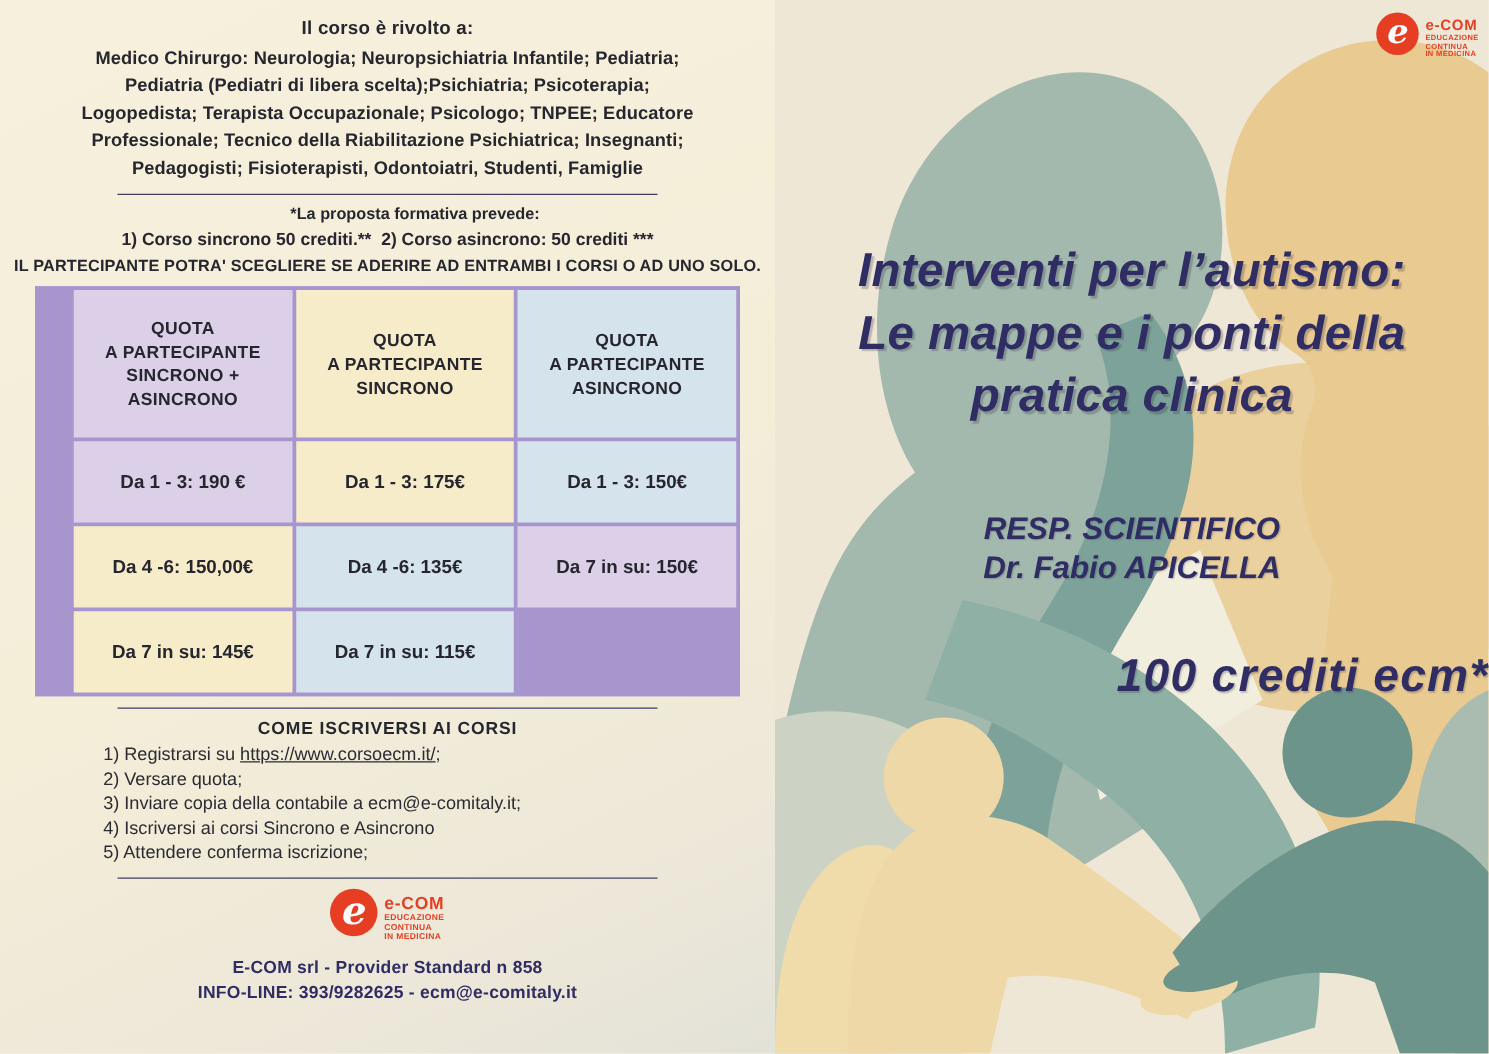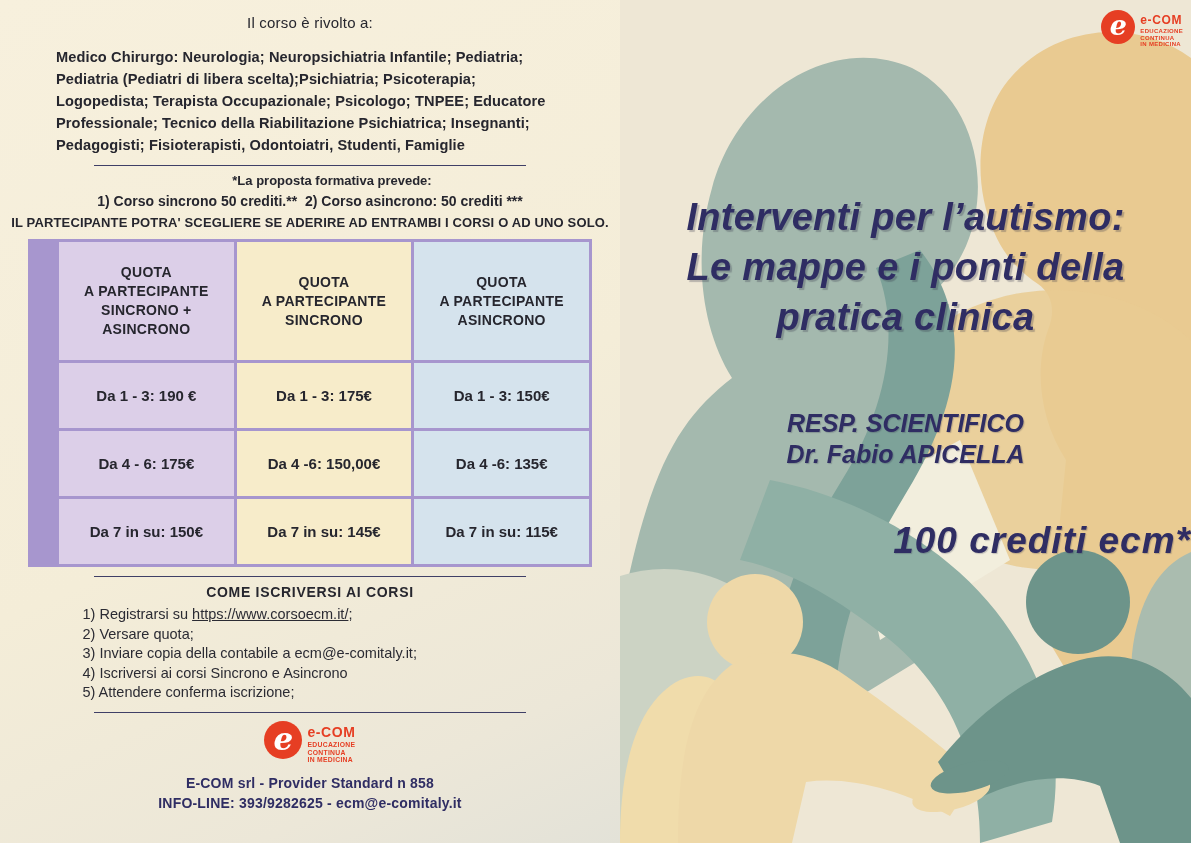--- a/index.html
+++ b/index.html
@@ -13,24 +13,24 @@
     background:#f4edda;
   }
 
   
   .left-panel{
     width:620px;height:843px;position:relative;box-sizing:border-box;
     padding-top:14px;
     background:linear-gradient(155deg,#f7f0dd 0%,#f4edd8 55%,#ece7d8 85%,#e3e2d8 100%);
   }
   .audience-heading{
-    text-align:center;font-weight:normal;font-size:15px;color:#26262e;letter-spacing:.2px;
+    text-align:center;font-weight:bold;font-size:15px;color:#26262e;letter-spacing:.2px;
   }
   .audience-body{
-    width:508px;margin:15px auto 0;text-align:left;font-weight:bold;
+    width:508px;margin:5px auto 0;text-align:center;font-weight:bold;
     font-size:14.6px;line-height:22px;color:#26262e;letter-spacing:.1px;
   }
   hr.divider{
     border:none;border-top:1.7px solid #3f3f66;margin:9px auto 7px;width:432px;
   }
   .proposal{text-align:center;color:#26262e;font-weight:bold;}
   .proposal .p1{font-size:13px;padding-left:44px;}
   .proposal .p2{font-size:14px;margin-top:5px;white-space:pre;}
   .proposal .p3{font-size:13px;margin-top:6px;letter-spacing:.15px;}
 
@@ -120,21 +120,20 @@
 A PARTECIPANTE
 SINCRONO</div>
       <div class="cell hdr col2">QUOTA
 A PARTECIPANTE
 ASINCRONO</div>
 
       <div class="cell price col0">Da 1 - 3: 190 €</div>
       <div class="cell price col1">Da 1 - 3: 175€</div>
       <div class="cell price col2">Da 1 - 3: 150€</div>
 
-      <div class="cell price col0">Da 4 - 6: 175€</div>
       <div class="cell price col1">Da 4 -6: 150,00€</div>
       <div class="cell price col2">Da 4 -6: 135€</div>
 
       <div class="cell price col0">Da 7 in su: 150€</div>
       <div class="cell price col1">Da 7 in su: 145€</div>
       <div class="cell price col2">Da 7 in su: 115€</div>
     </div>
 
     <hr class="divider">
 

